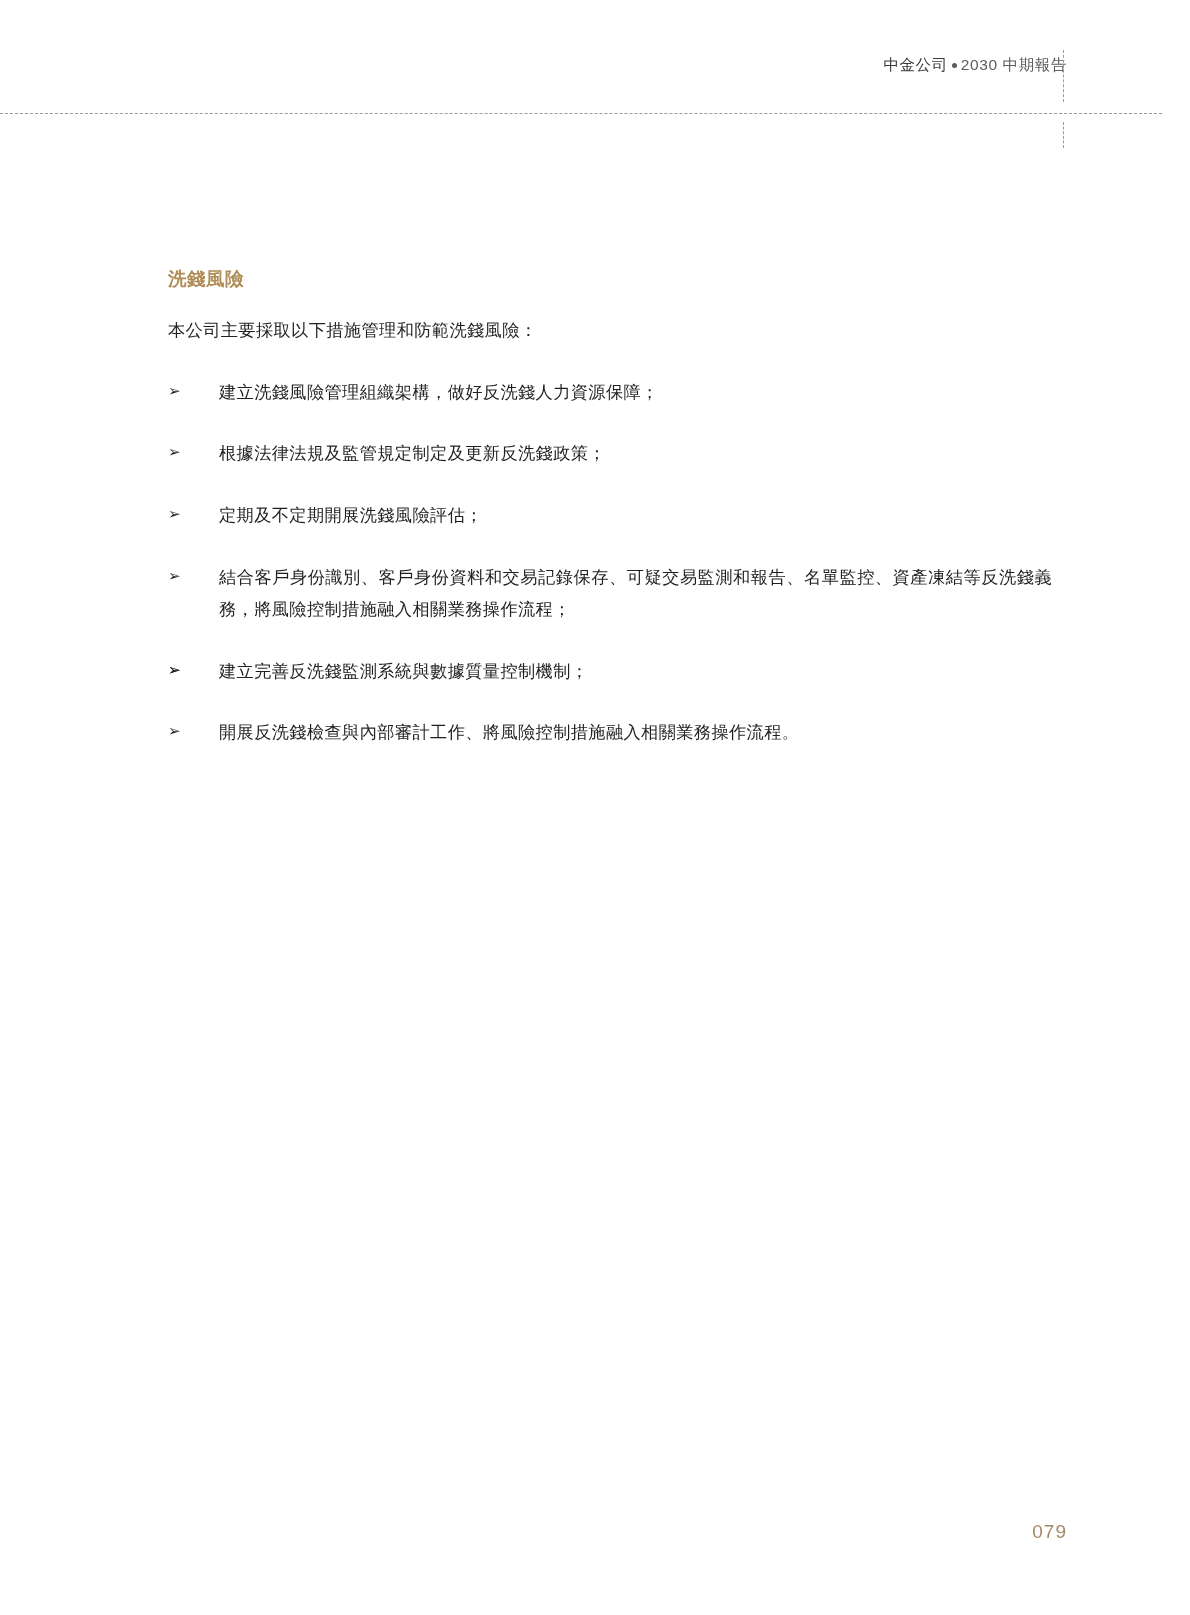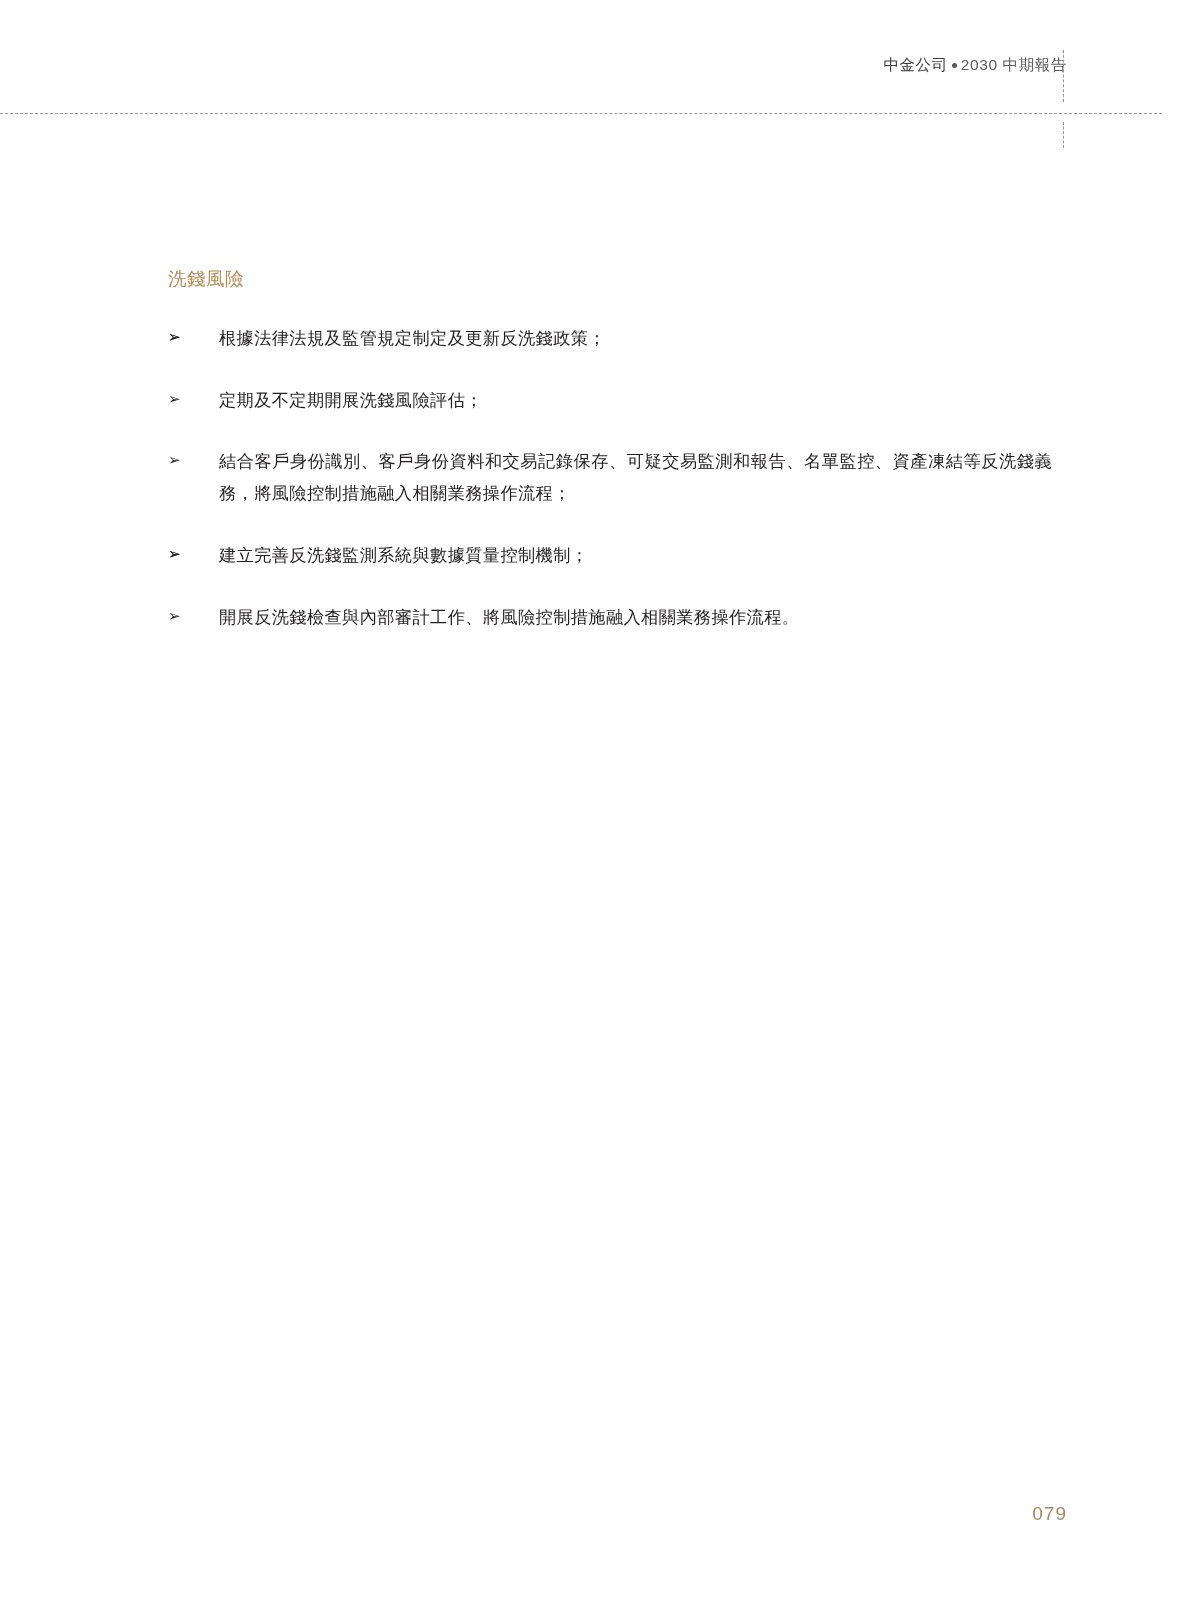--- a/index.html
+++ b/index.html
@@ -65,21 +65,21 @@
     top: 265px;
     width: 884px;
   }
 
   .section-title {
     color: #b08d57;
     font-size: 18.5px;
     line-height: 1.5;
     letter-spacing: 0.5px;
     margin: 0 0 22px 0;
-    font-weight: 400;
+    font-weight: 700;
   }
 
   p.body {
     font-size: 17.2px;
     line-height: 1.85;
     letter-spacing: 0.4px;
     margin: 0 0 30px 0;
     text-align: justify;
     text-justify: inter-ideograph;
     color: #231f20;
@@ -107,21 +107,21 @@
     top: 0;
     font-size: 15px;
     line-height: 1.9;
     color: #231f20;
   }
 
   
   .page-number {
     position: absolute;
     right: 123px;
-    bottom: 90px;
+    bottom: 72px;
     font-size: 19px;
     letter-spacing: 1px;
     color: #a38a63;
   }
 </style>
 </head>
 <body>
 
 <div class="header">
   <span class="brand">中金公司</span>
@@ -131,24 +131,26 @@
 
 <div class="rule"></div>
 <div class="tick tick-a"></div>
 <div class="tick tick-b"></div>
 
 <div class="content">
 
   <h2 class="section-title">洗錢風險</h2>
 
 
+  <p class="body">本公司主要採取以下措施管理和防範洗錢風險：</p>
 
   <ul class="bullets">
     <li>
       <span class="marker">➢</span>
+      <span>建立洗錢風險管理組織架構，做好反洗錢人力資源保障；</span>
     </li>
     <li>
       <span class="marker">➢</span>
       <span>根據法律法規及監管規定制定及更新反洗錢政策；</span>
     </li>
     <li>
       <span class="marker">➢</span>
       <span>定期及不定期開展洗錢風險評估；</span>
     </li>
     <li>

